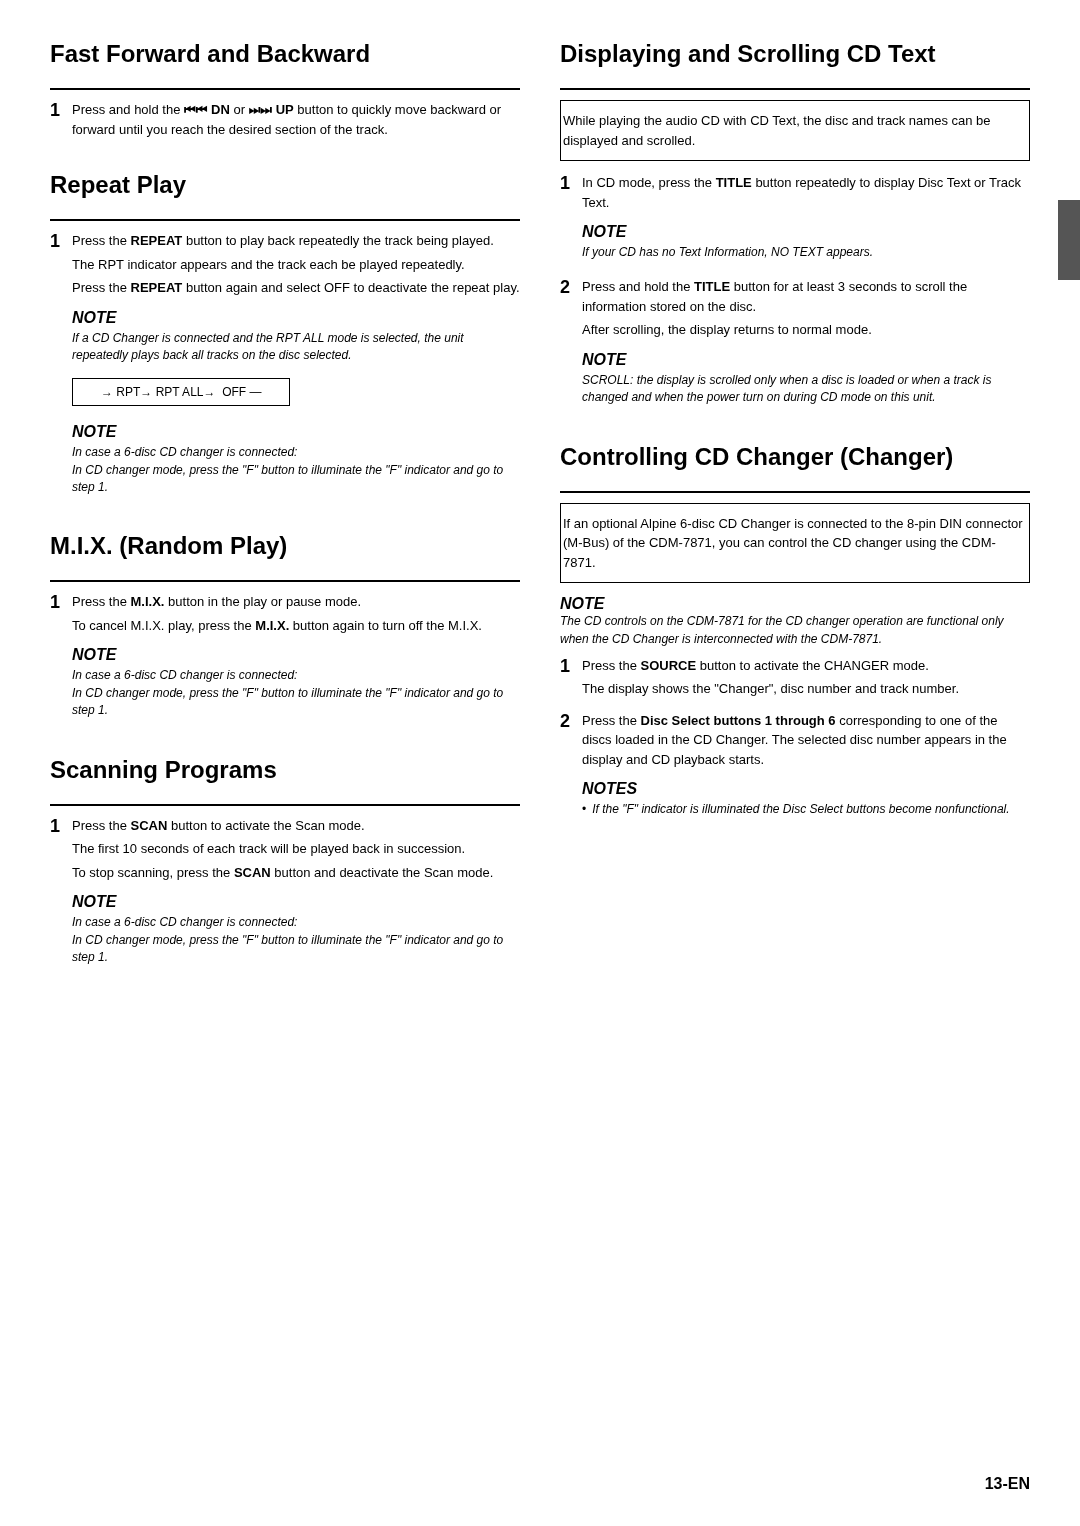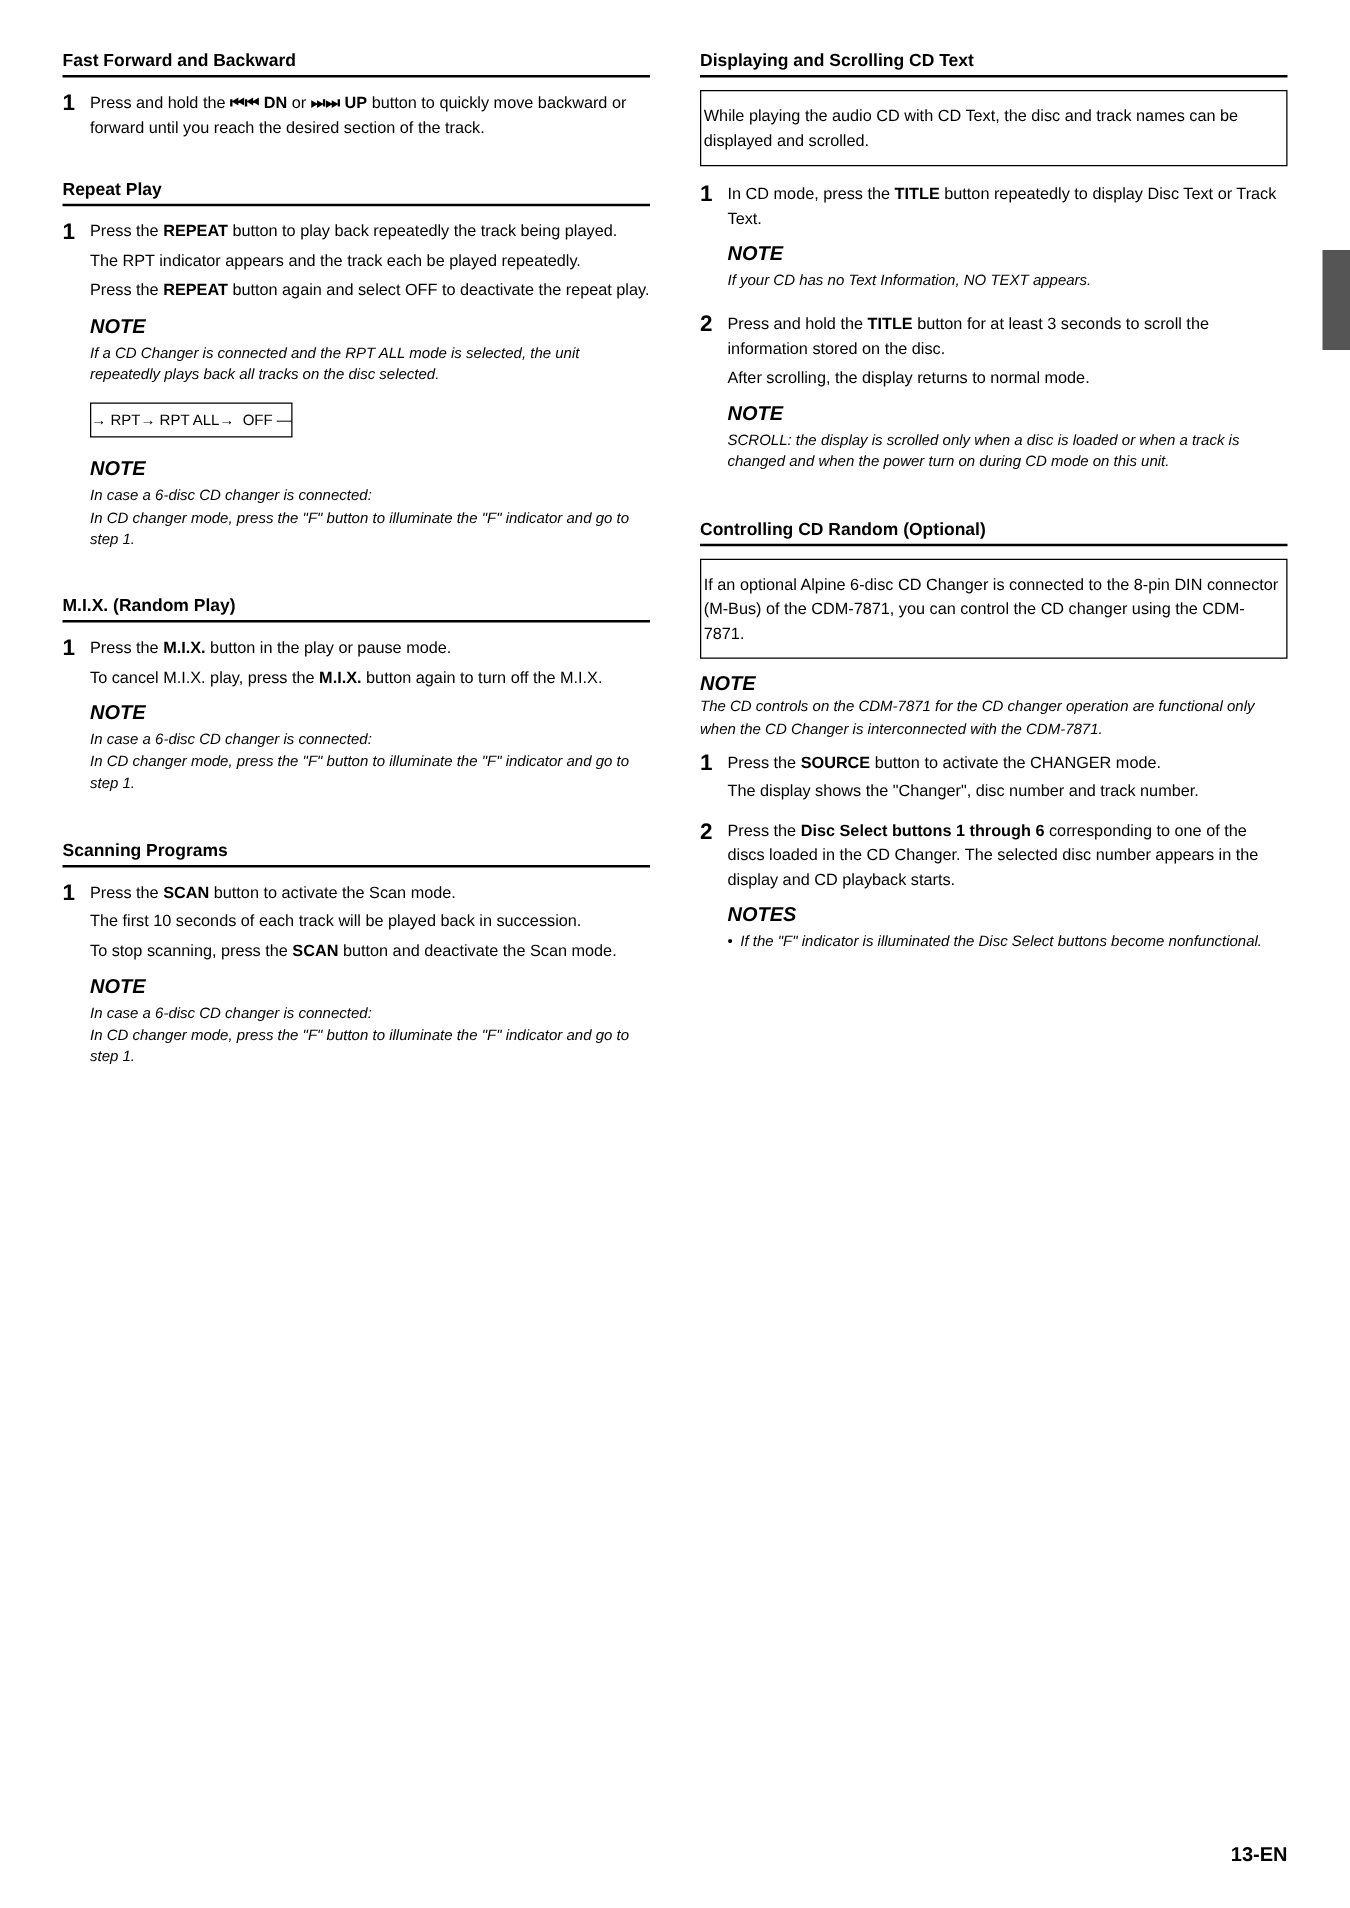--- a/index.html
+++ b/index.html
@@ -15,24 +15,24 @@
     }
     .two-col {
       display: grid;
       grid-template-columns: 1fr 1fr;
       gap: 0 40px;
     }
     .left-col { }
     .right-col { }
 
     h2.section-title {
-      font-size: 14px;
+      font-size: 24px;
       font-weight: bold;
       border-bottom: 2px solid #000;
-      padding-bottom: 4px;
+      padding-bottom: 20px;
       margin-bottom: 10px;
       margin-top: 28px;
     }
     h2.section-title:first-child { margin-top: 0; }
 
     .step {
       display: flex;
       gap: 6px;
       margin-bottom: 8px;
     }
@@ -58,21 +58,21 @@
     }
     .note-text {
       font-style: italic;
       font-size: 12px;
       line-height: 1.45;
     }
 
     .rpt-box {
       border: 1px solid #000;
       display: inline-block;
-      padding: 4px 0;
+      padding: 4px 28px;
       margin: 6px 0 6px 0;
       font-size: 12px;
     }
 
     .info-box {
       border: 1px solid #000;
       padding: 10px 2px;
       margin-bottom: 12px;
       font-size: 13px;
       line-height: 1.5;
@@ -208,21 +208,21 @@
       <div class="step-content">
         <p>Press and hold the <b>TITLE</b> button for at least 3 seconds to scroll the information stored on the disc.</p>
         <p>After scrolling, the display returns to normal mode.</p>
         <div class="note-block">
           <div class="note-label">NOTE</div>
           <div class="note-text">SCROLL: the display is scrolled only when a disc is loaded or when a track is changed and when the power turn on during CD mode on this unit.</div>
         </div>
       </div>
     </div>
 
-    <h2 class="section-title">Controlling CD Random (Optional)</h2>
+    <h2 class="section-title">Controlling CD Changer (Changer)</h2>
     <div class="info-box">
       <span>If an optional Alpine 6-disc CD Changer is connected to the 8-pin DIN connector (M-Bus) of the CDM-7871, you can control the CD changer using the CDM-7871.</span>
     </div>
 
     <div class="note-block">
       <div class="note-label">NOTE</div>
       <div class="note-text">The CD controls on the CDM-7871 for the CD changer operation are functional only when the CD Changer is interconnected with the CDM-7871.</div>
     </div>
 
     <div class="step">

